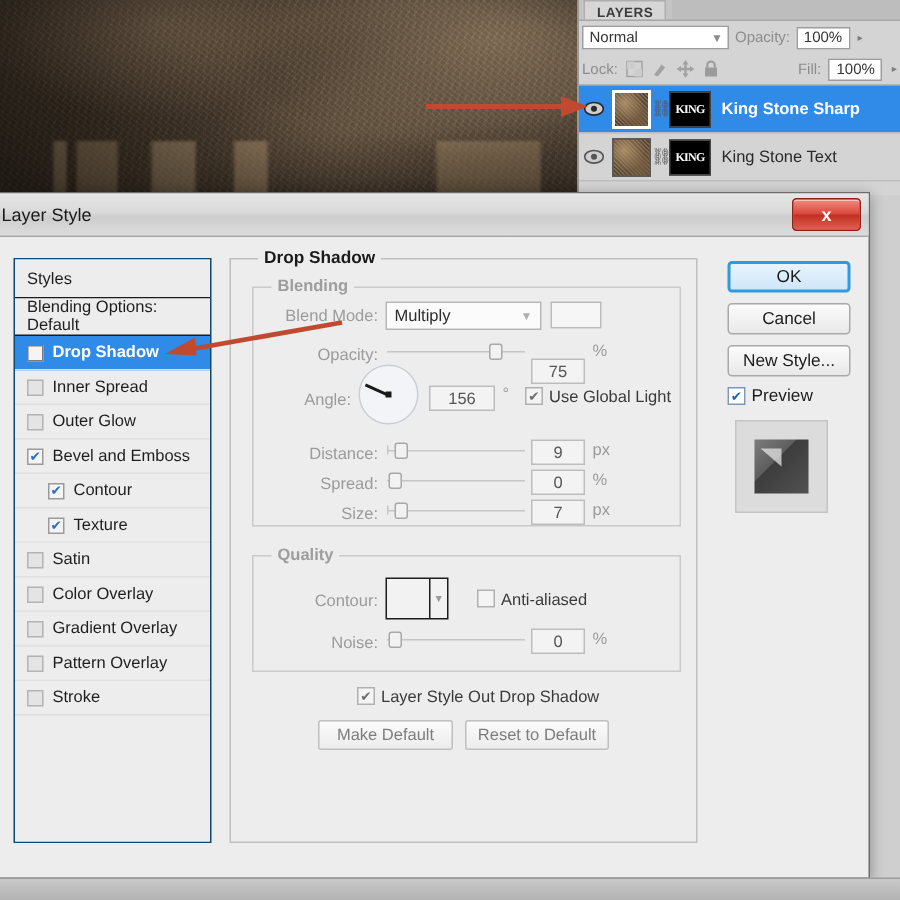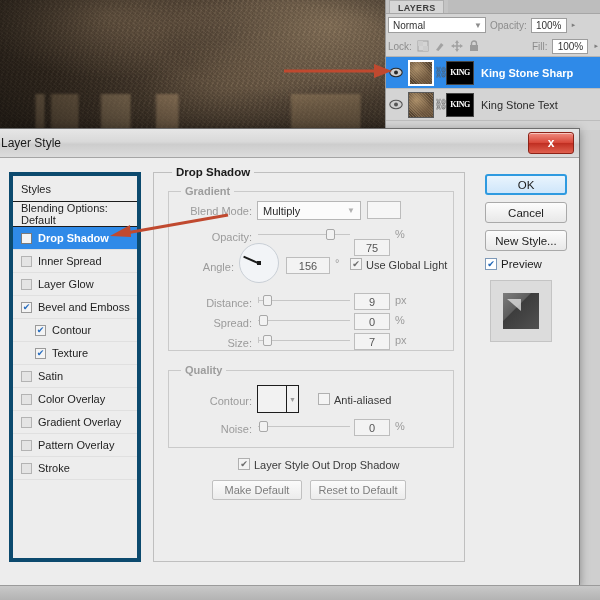--- a/index.html
+++ b/index.html
@@ -150,21 +150,21 @@
     color: #fff; font-weight: bold; font-size: 12px;
     display: flex; align-items: center; justify-content: center;
     box-shadow: inset 0 1px 0 rgba(255,255,255,.5);
   }
 
   .dlg-body { position: relative; height: 429px; }
 
   
   .styles-panel {
     position: absolute; left: 16px; top: 14px; width: 132px; height: 390px;
-    border: 4px solid #0c4a6e; background: #ededed; box-sizing: border-box;
+    border: 1px solid #0c4a6e; background: #ededed; box-sizing: border-box;
     display: flex; flex-direction: column;
   }
   .styles-head {
     height: 25px; border-bottom: 1px solid #1c1c1c;
     display: flex; align-items: center; padding-left: 8px;
     font-size: 11px; color: #1e1e1e; background: #ededed;
   }
   .styles-sub {
     height: 24px; border-bottom: 1px solid #1c1c1c;
     display: flex; align-items: center; padding-left: 8px;
@@ -422,21 +422,21 @@
           <div class="fx-row active">
             <span class="cb"></span>
             <span>Drop Shadow</span>
           </div>
           <div class="fx-row">
             <span class="cb dim"></span>
             <span>Inner Spread</span>
           </div>
           <div class="fx-row">
             <span class="cb dim"></span>
-            <span>Layer Glow</span>
+            <span>Outer Glow</span>
           </div>
           <div class="fx-row">
             <span class="cb">✔</span>
             <span>Bevel and Emboss</span>
           </div>
           <div class="fx-row indent">
             <span class="cb">✔</span>
             <span>Contour</span>
           </div>
           <div class="fx-row indent">
@@ -463,21 +463,21 @@
             <span class="cb dim"></span>
             <span>Stroke</span>
           </div>
         </div>
       </div>
 
       <div class="settings">
         <div class="sec-title" style="left:18px; top:-7px;">Drop Shadow</div>
 
         <div class="fieldset" style="left:14px; top:18px; width:286px; height:160px;">
-          <div class="fs-legend">Gradient</div>
+          <div class="fs-legend">Blending</div>
         </div>
 
         <div class="lbl" style="left:16px; top:32px; width:82px;">Blend Mode:</div>
         <div class="select" style="left:103px; top:28px; width:104px;">
           <span>Multiply</span>
           <span class="car">▼</span>
         </div>
         <div class="swatch" style="left:213px; top:28px;"></div>
 
         <div class="lbl" style="left:16px; top:58px; width:82px;">Opacity:</div>

